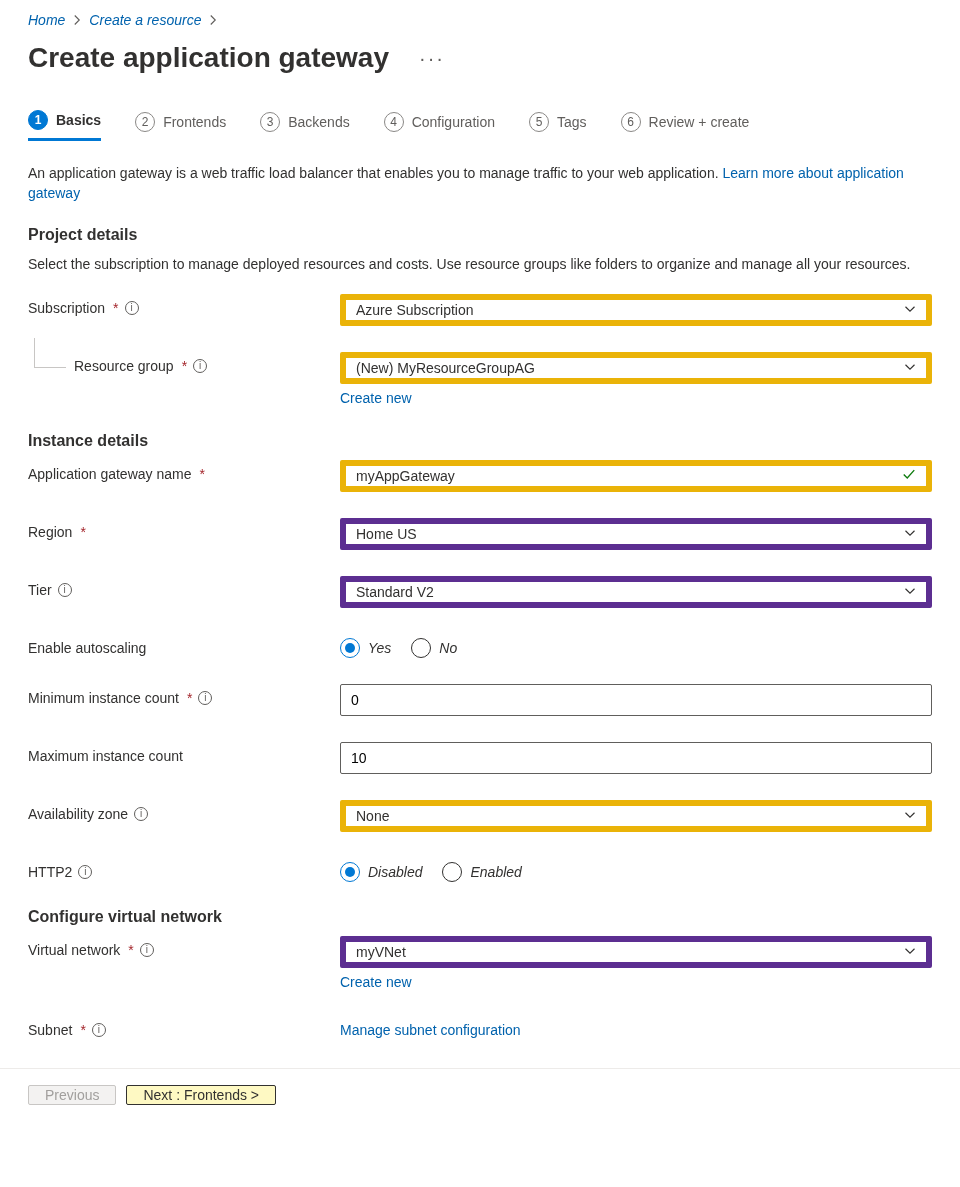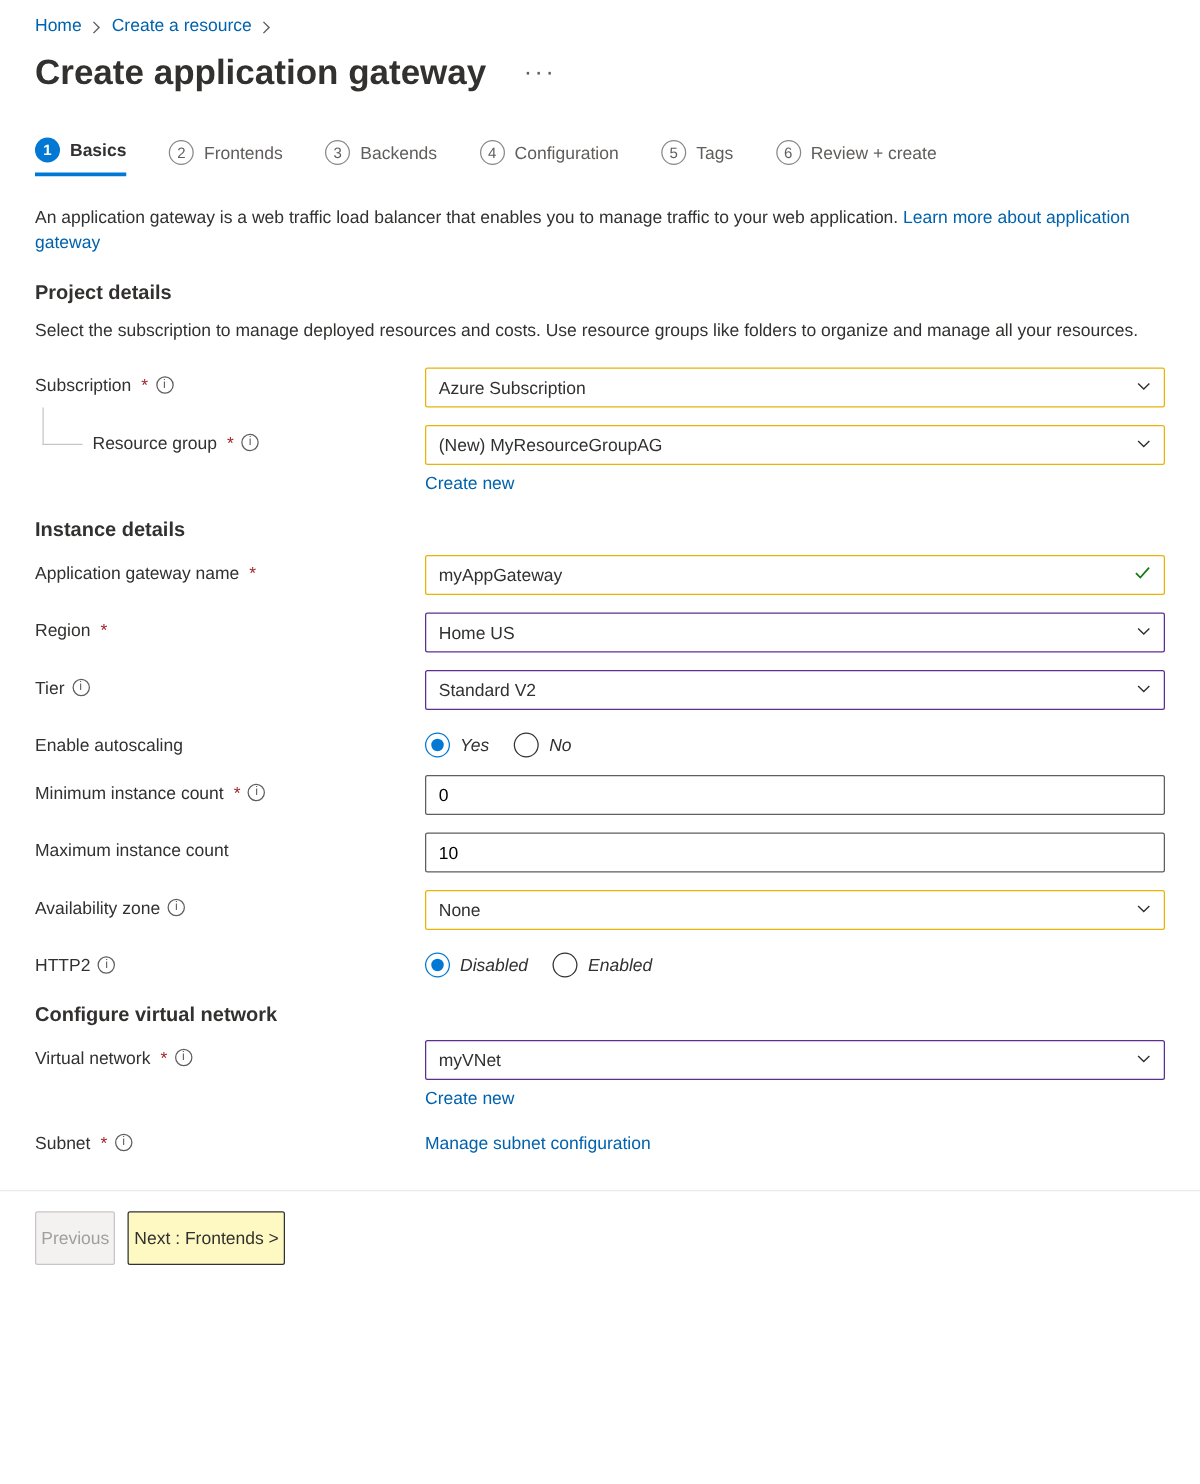--- a/index.html
+++ b/index.html
@@ -9,21 +9,21 @@
     font-family: "Segoe UI", -apple-system, Arial, sans-serif;
     font-size: 14px;
     color: #323130;
     background: #fff;
     width: 960px;
   }
   .page { padding: 12px 28px 0 28px; }
   a.link { color: #0062ad; text-decoration: none; cursor: pointer; }
 
   
-  .breadcrumb { display: flex; align-items: flex-end; gap: 6px; font-size: 14px; margin-bottom: 14px; }
+  .breadcrumb { display: flex; align-items: flex-start; gap: 6px; font-size: 14px; margin-bottom: 14px; font-style: italic; }
   .breadcrumb .sep { color: #605e5c; font-size: 12px; }
   .breadcrumb .sep svg { vertical-align: middle; }
 
   
   .title-row { display: flex; align-items: center; gap: 30px; margin-bottom: 36px; }
   h1.page-title { font-size: 28px; font-weight: 600; margin: 0; }
   .more-dots { color: #605e5c; font-size: 20px; letter-spacing: 2px; cursor: pointer; }
 
   
   .tabs { display: flex; gap: 34px; border-bottom: none; margin-bottom: 22px; }
@@ -36,35 +36,35 @@
   }
   .tab.active .tab-num { background: #0078d4; border-color: #0078d4; color: #fff; }
 
   
   p.desc { margin: 0 0 20px 0; line-height: 1.45; }
 
   
   h2.section { font-size: 16px; font-weight: 700; margin: 22px 0 10px 0; }
 
   
-  .form-row { display: flex; align-items: flex-start; margin-bottom: 14px; justify-content: center; }
+  .form-row { display: flex; align-items: flex-start; margin-bottom: 26px; justify-content: center; }
   .form-row .label-col { width: 312px; padding-top: 6px; display: flex; align-items: center; gap: 6px; }
   .form-row .label-col.indented { padding-left: 46px; position: relative; }
   .indent-line { position: absolute; left: 6px; top: -14px; width: 32px; height: 30px; border-left: 1px solid #c8c6c4; border-bottom: 1px solid #c8c6c4; }
   .form-row .input-col { flex: 1; }
   .req { color: #a4262c; margin-left: 2px; }
   .info-icon {
     display: inline-flex; align-items: center; justify-content: center;
     width: 14px; height: 14px; border: 1px solid #605e5c; border-radius: 50%;
     font-size: 10px; color: #605e5c; cursor: pointer;
   }
 
   
   .control {
-    width: 100%; height: 32px; border: 1px solid #eab308; border-radius: 2px;
+    width: 100%; height: 32px; border: 6px solid #eab308; border-radius: 2px;
     padding: 0 30px 0 10px; font-size: 14px; display: flex; align-items: center;
     background: #fff; position: relative; cursor: pointer;
   }
   .control.highlighted { border-color: #5c2e91; }
   .control .chevron { position: absolute; right: 10px; top: 50%; transform: translateY(-50%); color: #323130; }
   .control .check { position: absolute; right: 10px; top: 50%; transform: translateY(-50%); color: #107c10; }
   input.textbox {
     width: 100%; height: 32px; border: 1px solid #605e5c; border-radius: 2px;
     padding: 0 10px; font-size: 14px;
   }
@@ -79,21 +79,21 @@
   }
   .radio.selected .radio-circle { border-color: #0078d4; }
   .radio.selected .radio-dot { width: 10px; height: 10px; border-radius: 50%; background: #0078d4; }
 
   
   .footer {
     border-top: 1px solid #edebe9; margin-top: 30px; padding: 16px 28px;
     display: flex; gap: 10px;
   }
   .btn {
-    height: 43px; padding: 0 4px; font-size: 14px; border-radius: 2px;
+    height: 20px; padding: 0 16px; font-size: 14px; border-radius: 2px;
     display: inline-flex; align-items: center; cursor: pointer;
   }
   .btn-outline { border: 1px solid #323130; background: #fef9c3; color: #323130; }
   .btn-disabled { border: 1px solid #c8c6c4; background: #f3f2f1; color: #a19f9d; cursor: default; }
 
   svg.chev { width: 12px; height: 12px; }
 </style>
 </head>
 <body>
 

